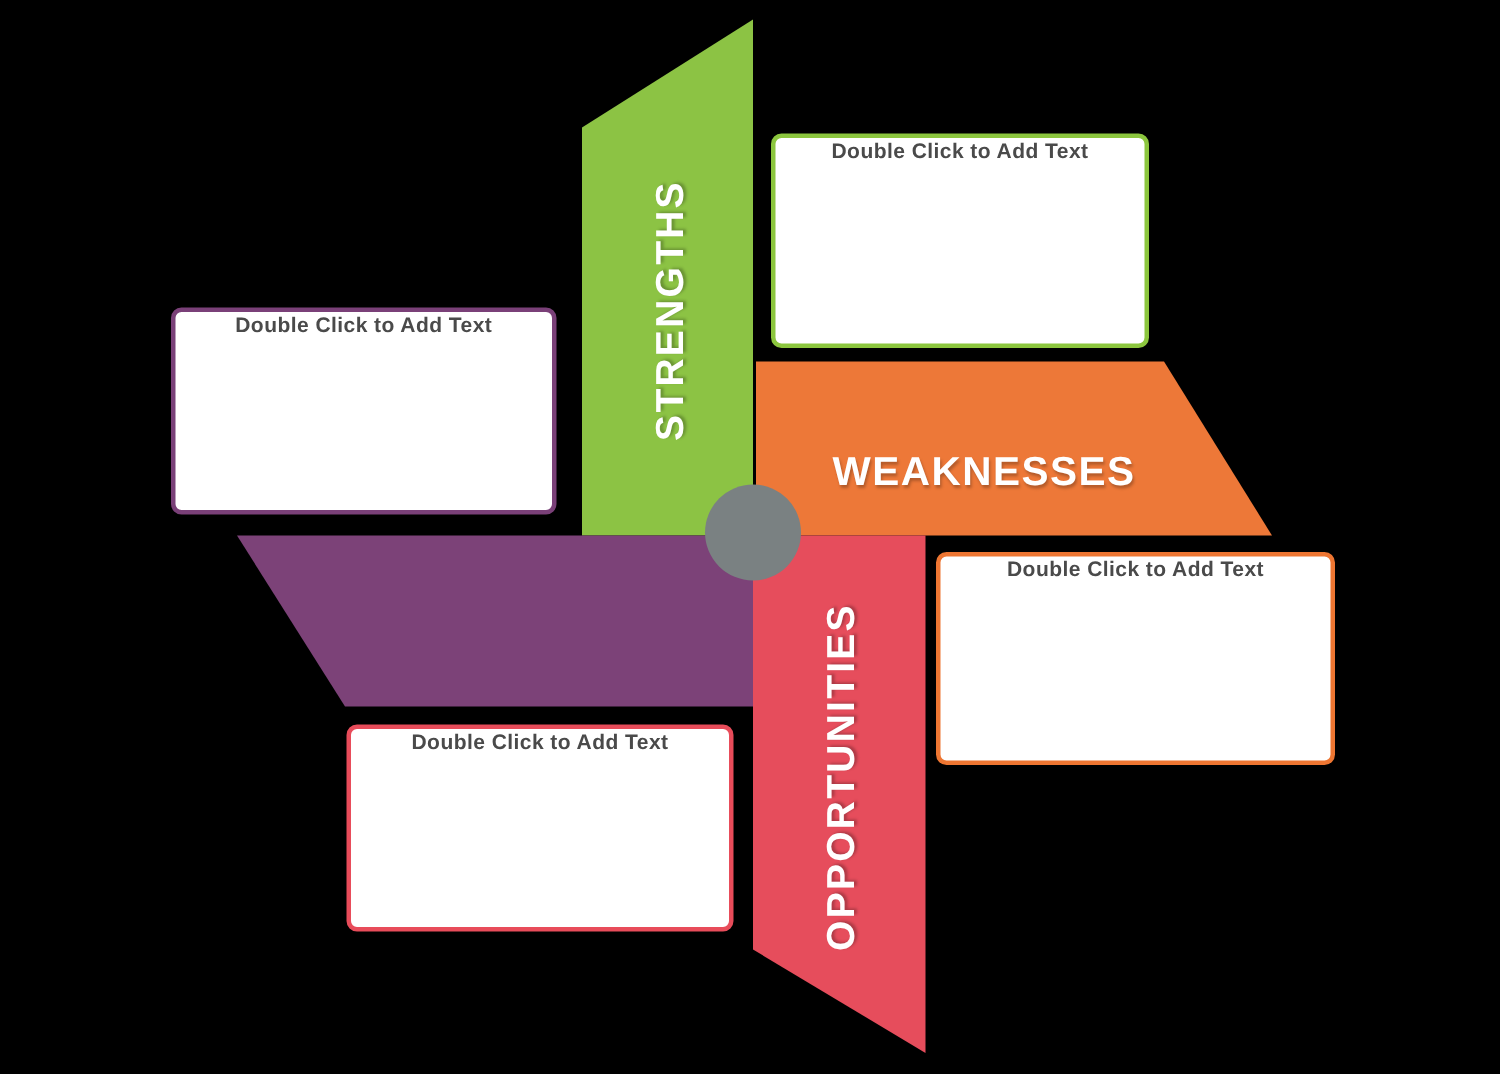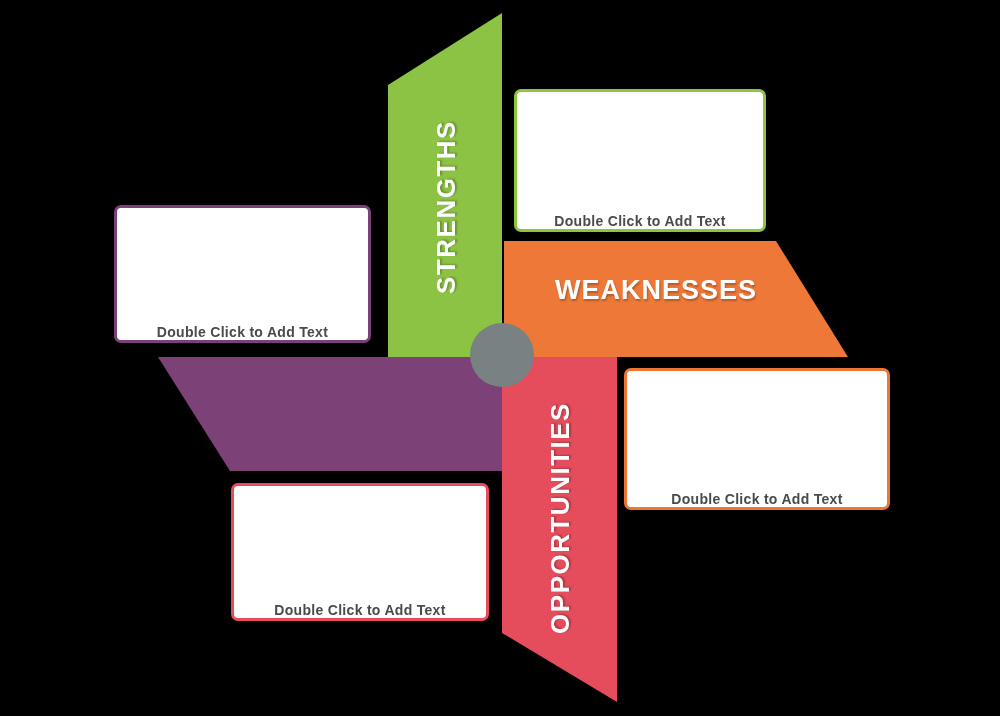--- a/index.html
+++ b/index.html
@@ -42,38 +42,38 @@
     transform: rotate(-90deg);
     transform-origin: center center;
   }
   .textbox {
     position: absolute;
     box-sizing: border-box;
     background: #ffffff;
     border: 3px solid #888888;
     border-radius: 7px;
     display: flex;
-    align-items: flex-end;
+    align-items: flex-start;
     justify-content: center;
     box-shadow: 2px 3px 6px rgba(0,0,0,0.45);
   }
   .textbox .placeholder {
     color: #4a4a4a;
     font-size: 14px;
     font-weight: bold;
     letter-spacing: 0.3px;
     white-space: nowrap;
   }
   .textbox.strengths-box    { left: 514px; top: 89px;  width: 252px; height: 143px; border-color: #8CC63E; }
   .textbox.weaknesses-box   { left: 624px; top: 368px; width: 266px; height: 142px; border-color: #EE7632; }
   .textbox.opportunities-box{ left: 231px; top: 483px; width: 258px; height: 138px; border-color: #E84C5A; }
   .textbox.threats-box      { left: 114px; top: 205px; width: 257px; height: 138px; border-color: #7A4078; }
 
   .strengths-label     { left: 296px; top: 189px; }
-  .weaknesses-label    { left: 506px; top: 272px; }
+  .weaknesses-label    { left: 506px; top: 296px; }
   .opportunities-label { left: 410px; top: 500px; }
   .threats-label       { left: 196px; top: 398px; }
 </style>
 </head>
 <body>
 
 <div class="stage">
 
   <svg class="arms-svg" width="1000" height="716" viewBox="0 0 1000 716">
     <polygon points="388,85 502,13 502,357 388,357" fill="#8CC344"></polygon>

